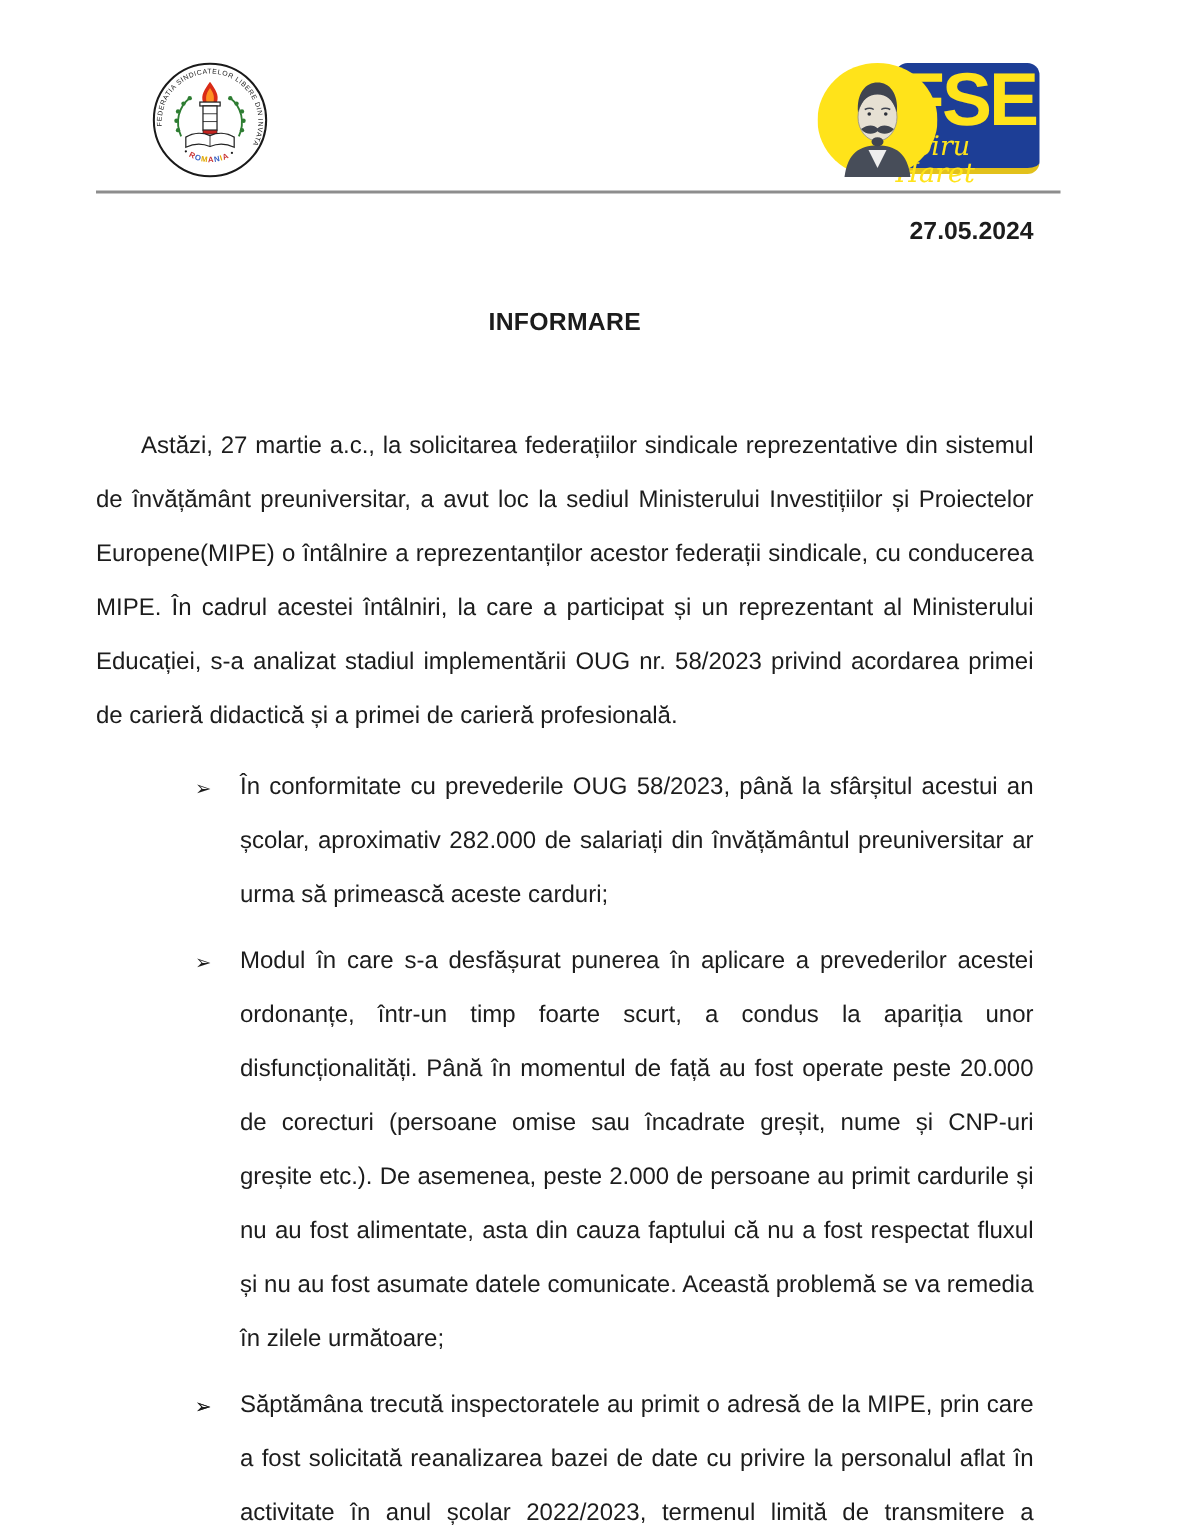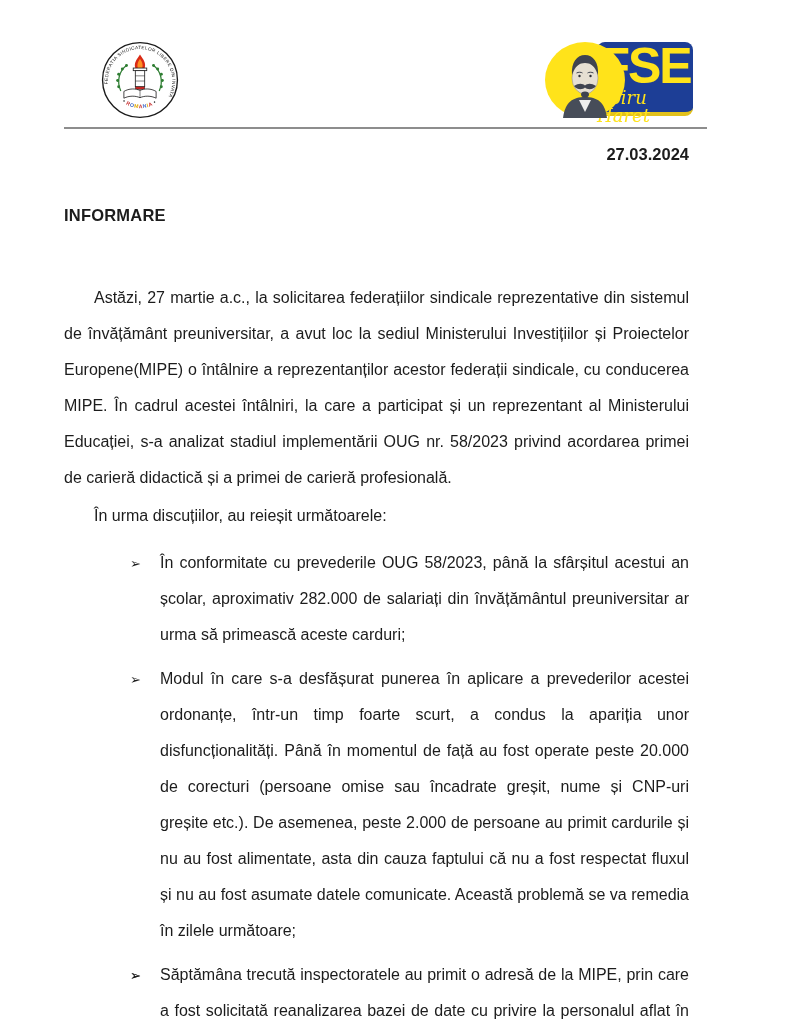--- a/index.html
+++ b/index.html
@@ -21,21 +21,21 @@
   .fse-acronym { font-weight:bold; font-size:50px; line-height:50px; letter-spacing:-2px; margin-top:-1px; }
   .fse-name {
     font-family:"DejaVu Serif", serif; font-style:italic;
     font-size:18px; line-height:18px; margin-top:-2px; align-self:flex-end; padding-right:7px;
   }
   .fse-portrait { position:absolute; left:0; top:0; }
   .rule { position:absolute; left:64px; top:127px; width:643px; height:2px; background:#8d8d8d; }
   
   .date-row { position:absolute; top:146px; left:64px; width:625px; text-align:right;
               font-weight:bold; font-size:16.5px; line-height:17px; }
-  .doc-title { position:absolute; top:206px; left:64px; width:625px; margin:0; text-align:left;
+  .doc-title { position:absolute; top:206px; left:64px; width:625px; margin:0; text-align:center;
                font-weight:bold; font-size:16.5px; line-height:18px; letter-spacing:.2px; }
   .doc-body { position:absolute; top:280px; left:64px; width:625px;
               text-align:justify; line-height:36px; }
   .doc-body p { margin:0 0 2px 0; text-indent:30px; }
   .findings { list-style:none; margin:11px 0 0 0; padding:0; }
   .findings li { position:relative; padding-left:96px; margin-bottom:8px; }
   .findings .marker { position:absolute; left:66px; top:1px; font-size:13px; color:#1c1c1c; }
 </style>
 </head>
 <body>
@@ -108,27 +108,26 @@
         <ellipse cx="40" cy="52.5" rx="4" ry="3" fill="#3f4450"></ellipse>
         <circle cx="34.5" cy="34" r="1.2" fill="#2c2f38"></circle>
         <circle cx="45.5" cy="34" r="1.2" fill="#2c2f38"></circle>
         <path d="M31.5,31 C33.5,30 36,30 37.5,31 M42.5,31 C44,30 46.5,30 48.5,31" stroke="#3f4450" stroke-width="1" fill="none"></path>
       </svg>
     </div>
 
     <div class="rule"></div>
   </div>
 
-  <div class="date-row">27.03.2024</div>
+  <div class="date-row">27.05.2024</div>
 
   <h1 class="doc-title">INFORMARE</h1>
 
   <div class="doc-body">
     <p>Astăzi, 27 martie a.c., la solicitarea federațiilor sindicale reprezentative din sistemul de învățământ preuniversitar, a avut loc la sediul Ministerului Investițiilor și Proiectelor Europene(MIPE) o întâlnire a reprezentanților acestor federații sindicale, cu conducerea MIPE. În cadrul acestei întâlniri, la care a participat și un reprezentant al Ministerului Educației, s-a analizat  stadiul implementării OUG nr. 58/2023 privind acordarea primei de carieră didactică și a primei de carieră profesională.</p>
-    <p>În urma discuțiilor, au reieșit următoarele:</p>
     <ul class="findings">
       <li>
         <span class="marker">➢</span>
         <span>În conformitate cu prevederile OUG 58/2023, până la sfârșitul acestui an școlar, aproximativ 282.000 de salariați din învățământul preuniversitar ar urma să primească aceste carduri;</span>
       </li>
       <li>
         <span class="marker">➢</span>
         <span>Modul în care s-a desfășurat punerea în aplicare a prevederilor acestei ordonanțe, într-un timp foarte scurt, a condus la apariția unor disfuncționalități. Până în momentul de față au fost operate peste 20.000 de corecturi (persoane omise sau încadrate greșit, nume și CNP-uri greșite etc.). De asemenea, peste 2.000 de persoane au primit cardurile și nu au fost alimentate, asta din cauza faptului că nu a fost respectat fluxul și nu au fost asumate datele comunicate. Această problemă se va remedia în zilele următoare;</span>
       </li>
       <li>

